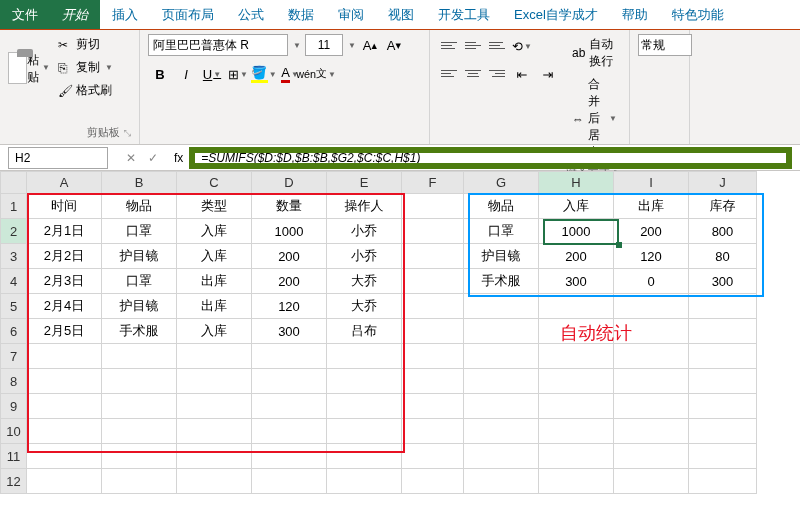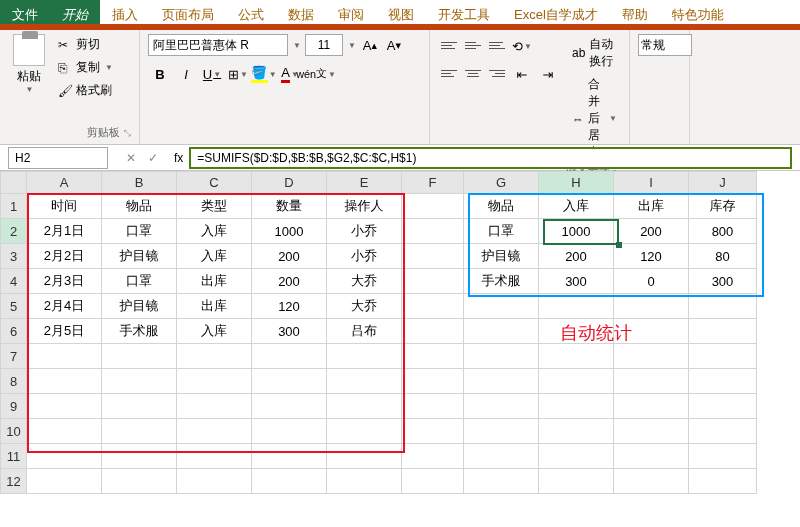--- a/index.html
+++ b/index.html
@@ -1,30 +1,30 @@
 <!DOCTYPE html>
 <html><head>
 <meta charset="utf-8">
 <style>
 * { box-sizing: border-box; margin: 0; padding: 0; }
 body { font-family: "Microsoft YaHei", sans-serif; font-size: 12px; background: #fff; width: 800px; height: 527px; overflow: hidden; }
 
-.tabs { display: flex; background: #fff; border-bottom: 6px solid #c2410c; height: 30px; }
-.tab { padding: 6px 12px; color: #a16207; cursor: pointer; font-size: 13px; }
+.tabs { display: flex; background: #fff; border-bottom: 1px solid #c2410c; height: 30px; }
+.tab { padding: 6px 12px; color: #0369a1; cursor: pointer; font-size: 13px; }
 .tab.file { background: #217346; color: #fff; }
 .tab.active { background: #217346; color: #fff; font-style: italic; }
 
 .ribbon { display: flex; background: #f3f2f1; height: 115px; border-bottom: 1px solid #c8c6c4; }
 .group { border-right: 1px solid #d4d4d4; padding: 4px 8px 2px; display: flex; flex-direction: column; justify-content: space-between; }
 .group-label { text-align: right; color: #666; font-size: 11px; padding: 2px 0; }
 .group-expand { font-size: 9px; color: #888; margin-left: 4px; }
 
 .clipboard-group { width: 140px; }
 .clipboard-top { display: flex; gap: 4px; }
-.paste-btn { display: flex; flex-direction: column; align-items: center; width: 42px; cursor: pointer; }
+.paste-btn { display: flex; flex-direction: row; align-items: center; width: 42px; cursor: pointer; }
 .paste-icon { width: 32px; height: 32px; background: #fff; border: 1px solid #bbb; position: relative; }
 .paste-icon::before { content: ""; position: absolute; top: -4px; left: 8px; width: 16px; height: 8px; background: #999; border-radius: 2px 2px 0 0; }
 .paste-label { font-size: 12px; margin-top: 2px; }
 .clip-btns { display: flex; flex-direction: column; gap: 2px; }
 .clip-btn { display: flex; align-items: center; gap: 4px; padding: 2px 4px; cursor: pointer; font-size: 12px; }
 .clip-btn .ico { width: 14px; height: 14px; display: inline-block; }
 
 .font-group { width: 290px; }
 .font-row1 { display: flex; gap: 4px; align-items: center; margin-bottom: 6px; }
 .font-name { width: 140px; height: 22px; border: 1px solid #a6a6a6; font-size: 12px; padding: 2px 4px; background: #fff; }
@@ -47,21 +47,21 @@
 .wm-btn { display: flex; align-items: center; gap: 4px; padding: 2px 4px; cursor: pointer; font-size: 12px; }
 
 .num-group { width: 60px; }
 .num-sel { width: 54px; height: 22px; border: 1px solid #a6a6a6; font-size: 12px; background: #fff; padding: 2px; }
 
 .namebox-row { display: flex; height: 26px; border-bottom: 1px solid #c8c6c4; align-items: center; background: #fff; }
 .namebox { width: 100px; height: 22px; border: 1px solid #a6a6a6; margin: 0 8px; padding: 2px 6px; font-size: 12px; }
 .fx-btns { display: flex; gap: 4px; color: #888; padding: 0 6px; }
 .fx-btn { width: 18px; text-align: center; cursor: pointer; }
 .fx-label { margin: 0 6px; }
-.formula-bar { flex: 1; height: 22px; border: 2px solid #4d7c0f; margin-right: 8px; padding: 2px 6px; font-size: 12px; }
+.formula-bar { flex: 1; height: 22px; border: 6px solid #4d7c0f; margin-right: 8px; padding: 2px 6px; font-size: 12px; font-style: italic; }
 
 .sheet { position: relative; background: #fff; }
 .grid { border-collapse: collapse; table-layout: fixed; }
 .grid th, .grid td { border: 1px solid #d4d4d4; height: 25px; font-size: 13px; text-align: center; padding: 0 2px; overflow: hidden; white-space: nowrap; }
 .grid th { background: #e6e6e6; font-weight: normal; color: #333; }
 .grid th.colh { height: 22px; }
 .grid th.rowh { width: 26px; }
 .grid th.corner { width: 26px; height: 22px; }
 .grid th.active { background: #cce8d8; }
 .grid td { background: #fff; }

